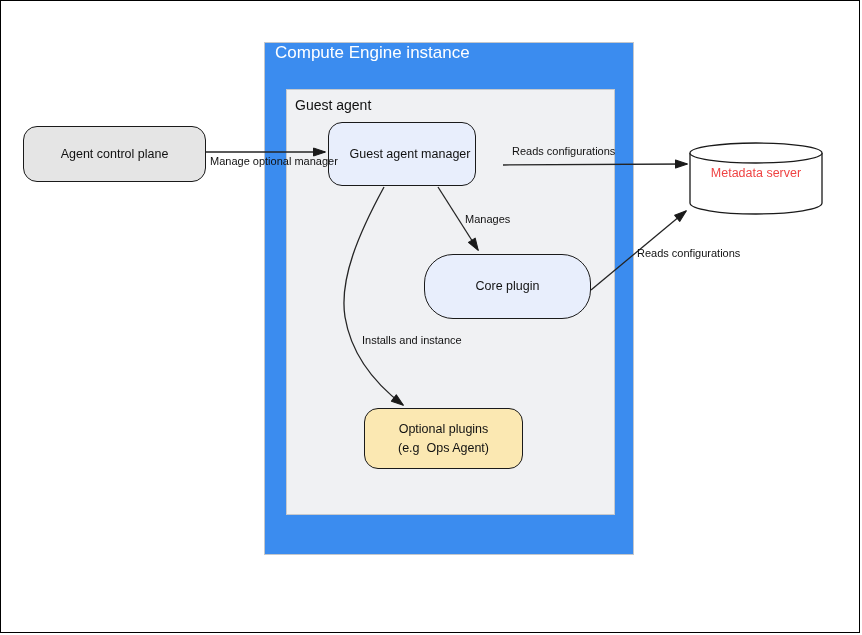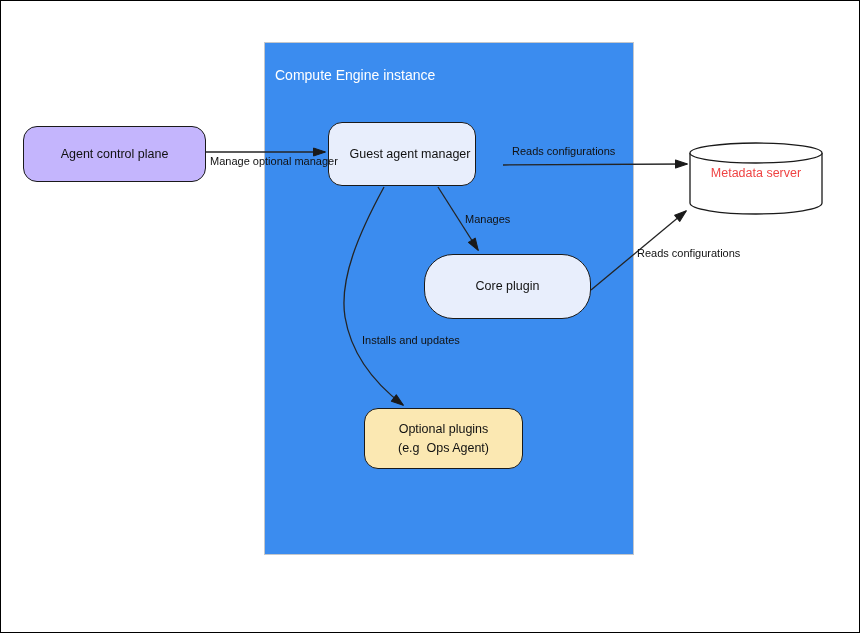--- a/index.html
+++ b/index.html
@@ -12,22 +12,22 @@
     background: #ffffff;
     overflow: hidden;
   }
   .container { position: absolute; }
   .container-blue {
     left: 263px; top: 41px; width: 370px; height: 513px;
     border: 1px solid #c3c7cc;
   }
   .container-blue .container-title {
     color: #ffffff;
-    font-size: 14px;
-    padding: 24px 0 0 10px;
+    font-size: 17px;
+    padding: 0 0 0 10px;
     white-space: nowrap;
   }
   .container-gray {
     left: 285px; top: 88px; width: 329px; height: 426px;
     border: 1px solid #c6c9cd;
   }
   .container-gray .container-title {
     color: #111111;
     font-size: 14px;
     padding: 7px 0 0 8px;
@@ -79,35 +79,38 @@
 </style>
 </head>
 <body>
 
 <div class="canvas">
 
   <div class="container container-blue" style="background-color: rgb(59, 140, 239);">
     <div class="container-title">Compute Engine instance</div>
   </div>
 
+  <div class="container container-gray" style="background-color: rgb(240, 241, 243);">
+    <div class="container-title">Guest agent</div>
+  </div>
 
   <svg class="edges" width="862" height="635" viewBox="0 0 862 635">
     <defs>
       <marker id="arrow" markerWidth="14" markerHeight="10" refX="12.5" refY="5" orient="auto" markerUnits="userSpaceOnUse">
         <path d="M1,1 L13,5 L1,9 Z" fill="#1a1a1a" stroke="#1a1a1a" stroke-linejoin="round"></path>
       </marker>
     </defs>
     <path class="edge" d="M205,151 L324,151" marker-end="url(#arrow)" style="stroke: rgb(36, 36, 36);"></path>
     <path class="edge" d="M502,164 L686,163" marker-end="url(#arrow)" style="stroke: rgb(36, 36, 36);"></path>
     <path class="edge" d="M437,186 L477,249" marker-end="url(#arrow)" style="stroke: rgb(36, 36, 36);"></path>
     <path class="edge" d="M590,289 L685,210" marker-end="url(#arrow)" style="stroke: rgb(36, 36, 36);"></path>
     <path class="edge" d="M383,186 C358,232 338,278 344,316 C350,352 372,381 402,404" marker-end="url(#arrow)" style="stroke: rgb(36, 36, 36);"></path>
   </svg>
 
-  <div class="node node-agent-control-plane" style="background-color: #c4b5fd;">
+  <div class="node node-agent-control-plane" style="background-color: #e5e5e5;">
     <div class="node-line">Agent control plane</div>
   </div>
 
   <div class="node node-guest-agent-manager" style="background-color: rgb(232, 238, 252);">
     <div class="node-line">Guest agent manager</div>
   </div>
 
   <div class="node node-core-plugin" style="background-color: rgb(232, 238, 252); border-radius: 29px;">
     <div class="node-line">Core plugin</div>
   </div>
@@ -122,15 +125,15 @@
       <path d="M1,11 L1,61 A66,11 0 0 0 133,61 L133,11" fill="#ffffff" stroke="#1a1a1a" stroke-width="1.3" style="fill: rgb(255, 255, 255);"></path>
       <ellipse cx="67" cy="11" rx="66" ry="10" fill="#ffffff" stroke="#1a1a1a" stroke-width="1.3" style="fill: rgb(255, 255, 255);"></ellipse>
     </svg>
     <div class="cylinder-label">Metadata server</div>
   </div>
 
   <div class="edge-label lbl-manage-optional">Manage optional manager</div>
   <div class="edge-label lbl-reads-config-top">Reads configurations</div>
   <div class="edge-label lbl-manages">Manages</div>
   <div class="edge-label lbl-reads-config-bot">Reads configurations</div>
-  <div class="edge-label lbl-installs-updates">Installs and updates</div>
+  <div class="edge-label lbl-installs-updates">Installs and instance</div>
 
 </div>
 
 </body></html>

